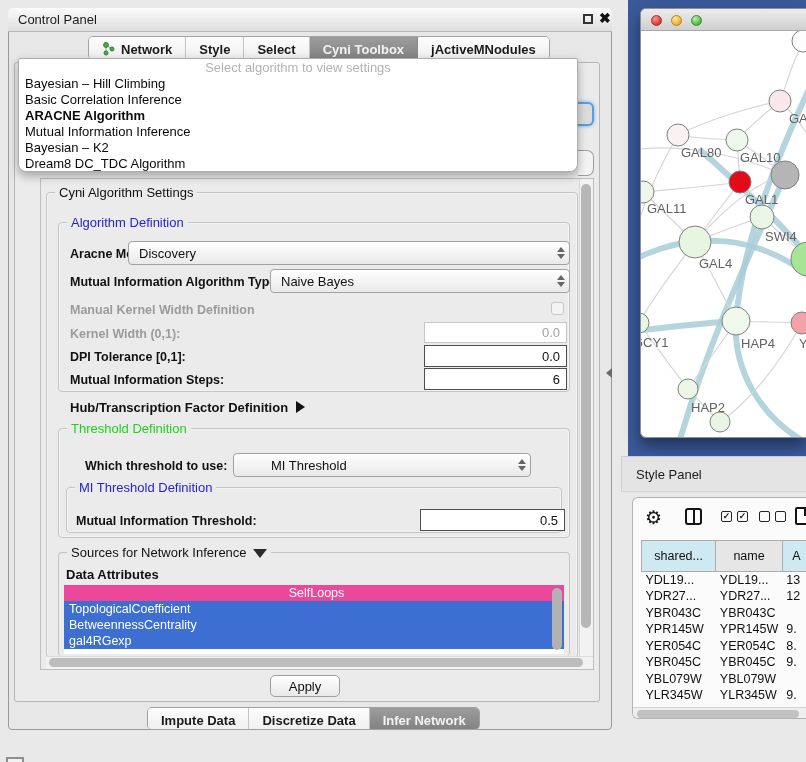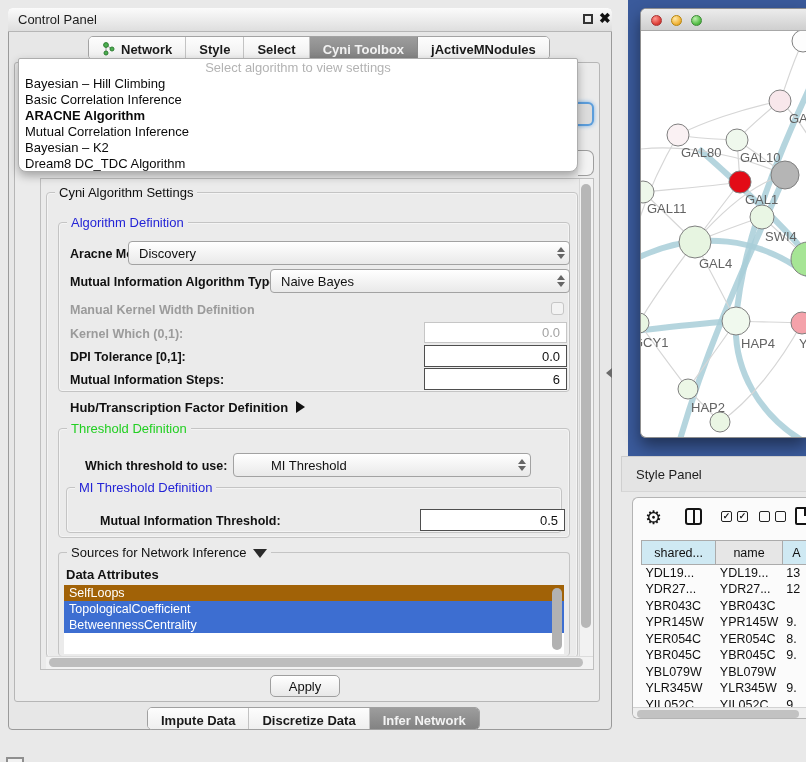--- a/index.html
+++ b/index.html
@@ -118,21 +118,21 @@
   #gear { position:absolute; left:12px; top:8px; font-size:19px; color:#141414; }
   #cols-icon { position:absolute; left:52px; top:10px; width:17px; height:17px; border:2px solid #141414; border-radius:3px; }
   #cols-icon::after { content:""; position:absolute; left:6px; top:0; width:2px; height:13px; background:#141414; }
   .cb { position:absolute; top:13px; width:11px; height:11px; border:1.5px solid #222; border-radius:2px;
     font-size:9px; line-height:9px; text-align:center; color:#111; font-weight:bold; }
   #tbl-icon { position:absolute; left:162px; top:9px; width:18px; height:18px; border:2px solid #141414; border-radius:2px; background:#fff; }
   #tbl-icon::after { content:""; position:absolute; right:-2px; top:-2px; width:7px; height:7px; background:#fbfbfb; border-left:2px solid #141414; border-bottom:2px solid #141414; }
 
   #grid { position:absolute; left:8px; top:42px; width:170px; }
   #grid table { border-collapse:collapse; font-size:12.5px; color:#101010; table-layout:fixed; }
-  #grid th { font-weight:normal; border:1px solid #ababab; height:24px; padding:0 4px;
+  #grid th { font-weight:normal; border:1px solid #ababab; height:31px; padding:0 4px;
     overflow:hidden; white-space:nowrap; }
   #grid th.hl { background:#cfe9f3; }
   #grid th.plain { background:#e6e6e6; }
   #grid td { height:16.5px; padding:0 4px; white-space:nowrap; overflow:hidden; }
   #tb-hsb-track { position:absolute; left:0px; top:209px; width:174px; height:13px; background:#efefef; border-top:1px solid #d2d2d2; }
   #tb-hsb-thumb { position:absolute; left:4px; top:2px; width:162px; height:8px; background:#c2c2c2; border-radius:4px; }
 
   
   #mini-icon { left:6px; top:757px; width:18px; height:12px; border:2px solid #8f8f8f; background:#f2f2f2; }
 </style>
@@ -173,21 +173,21 @@
 <div class="abs" id="tab-panel"></div>
 <div class="abs" id="frag-combo-focus"></div>
 <div class="abs" id="frag-combo2"></div>
 
 <div class="abs" id="algo-dropdown">
   <div id="algo-prompt">Select algorithm to view settings</div>
   <div id="algo-items">
       <div class="algo-item">Bayesian – Hill Climbing</div>
       <div class="algo-item">Basic Correlation Inference</div>
       <div class="algo-item bold">ARACNE Algorithm</div>
-      <div class="algo-item">Mutual Correlation Inference</div>
+      <div class="algo-item">Mutual Information Inference</div>
       <div class="algo-item">Bayesian – K2</div>
       <div class="algo-item">Dream8 DC_TDC Algorithm</div>
     </div>
 </div>
 
 <div class="abs" id="scrollpane"></div>
 
 <div class="groupbox" style="left:46px; top:192px; width:532px; height:466px;">
   <span class="group-label" style="color:#111;">Cyni Algorithm Settings</span>
 </div>
@@ -210,21 +210,21 @@
   <span>Naive Bayes</span>
   <span class="spinner">
       <i class="up"></i>
       <i class="dn"></i>
     </span>
 </div>
 
 <div class="lbl disabled" style="left:70px; top:303px;">Manual Kernel Width Definition</div>
 <div class="checkbox" style="left:551px; top:302px;"></div>
 
-<div class="lbl disabled" style="left:70px; top:327px;">Kernel Which (0,1):</div>
+<div class="lbl disabled" style="left:70px; top:327px;">Kernel Width (0,1):</div>
 <div class="field disabled" style="left:424px; top:322px; width:143px; height:21px;">0.0</div>
 
 <div class="lbl" style="left:70px; top:350px;">DPI Tolerance [0,1]:</div>
 <div class="field" style="left:424px; top:345px; width:143px; height:22px;">0.0</div>
 
 <div class="lbl" style="left:70px; top:373px;">Mutual Information Steps:</div>
 <div class="field" style="left:424px; top:368px; width:143px; height:22px;">6</div>
 
 <div class="lbl" style="left:70px; top:400px; font-size:13px;">
   <span>Hub/Transcription Factor Definition</span><span class="tri-right"></span>
@@ -239,33 +239,34 @@
   <span>MI Threshold</span>
   <span class="spinner">
       <i class="up"></i>
       <i class="dn"></i>
     </span>
 </div>
 
 <div class="groupbox" style="left:66px; top:487px; width:496px; height:46px;">
   <span class="group-label" style="color:#2424d6;">MI Threshold Definition</span>
 </div>
-<div class="lbl" style="left:76px; top:514px;margin-left:24px;">Mutual Information Threshold:</div>
+<div class="lbl" style="left:76px; top:514px;">Mutual Information Threshold:</div>
 <div class="field" style="left:420px; top:509px; width:145px; height:22px;">0.5</div>
 
 <div class="groupbox" style="left:58px; top:552px; width:512px; height:104px; border-bottom:none; box-shadow:none;">
   <span class="group-label" style="color:#111; font-size:13px;">
     <span>Sources for Network Inference</span><span class="tri-down"></span>
   </span>
 </div>
 <div class="lbl" style="left:66px; top:567px; font-size:13px;">Data Attributes</div>
 <div class="abs" id="attr-list">
-    <div class="attr-item" style="background: #a16207;">SelfLoops</div>
+    <div class="attr-item" style="background: #ec4899; text-align: center;">SelfLoops</div>
     <div class="attr-item" style="background: rgb(61, 110, 209);">TopologicalCoefficient</div>
     <div class="attr-item" style="background: rgb(61, 110, 209);">BetweennessCentrality</div>
+    <div class="attr-item" style="background: rgb(61, 110, 209);">gal4RGexp</div>
   </div>
 <div class="abs" id="attr-vsb"></div>
 
 <div class="abs" id="set-vsb-track"></div>
 <div class="abs" id="set-vsb-thumb"></div>
 <div class="abs" id="set-hsb-track"></div>
 <div class="abs" id="set-hsb-thumb"></div>
 
 <div class="abs" id="apply-btn">Apply</div>
 

